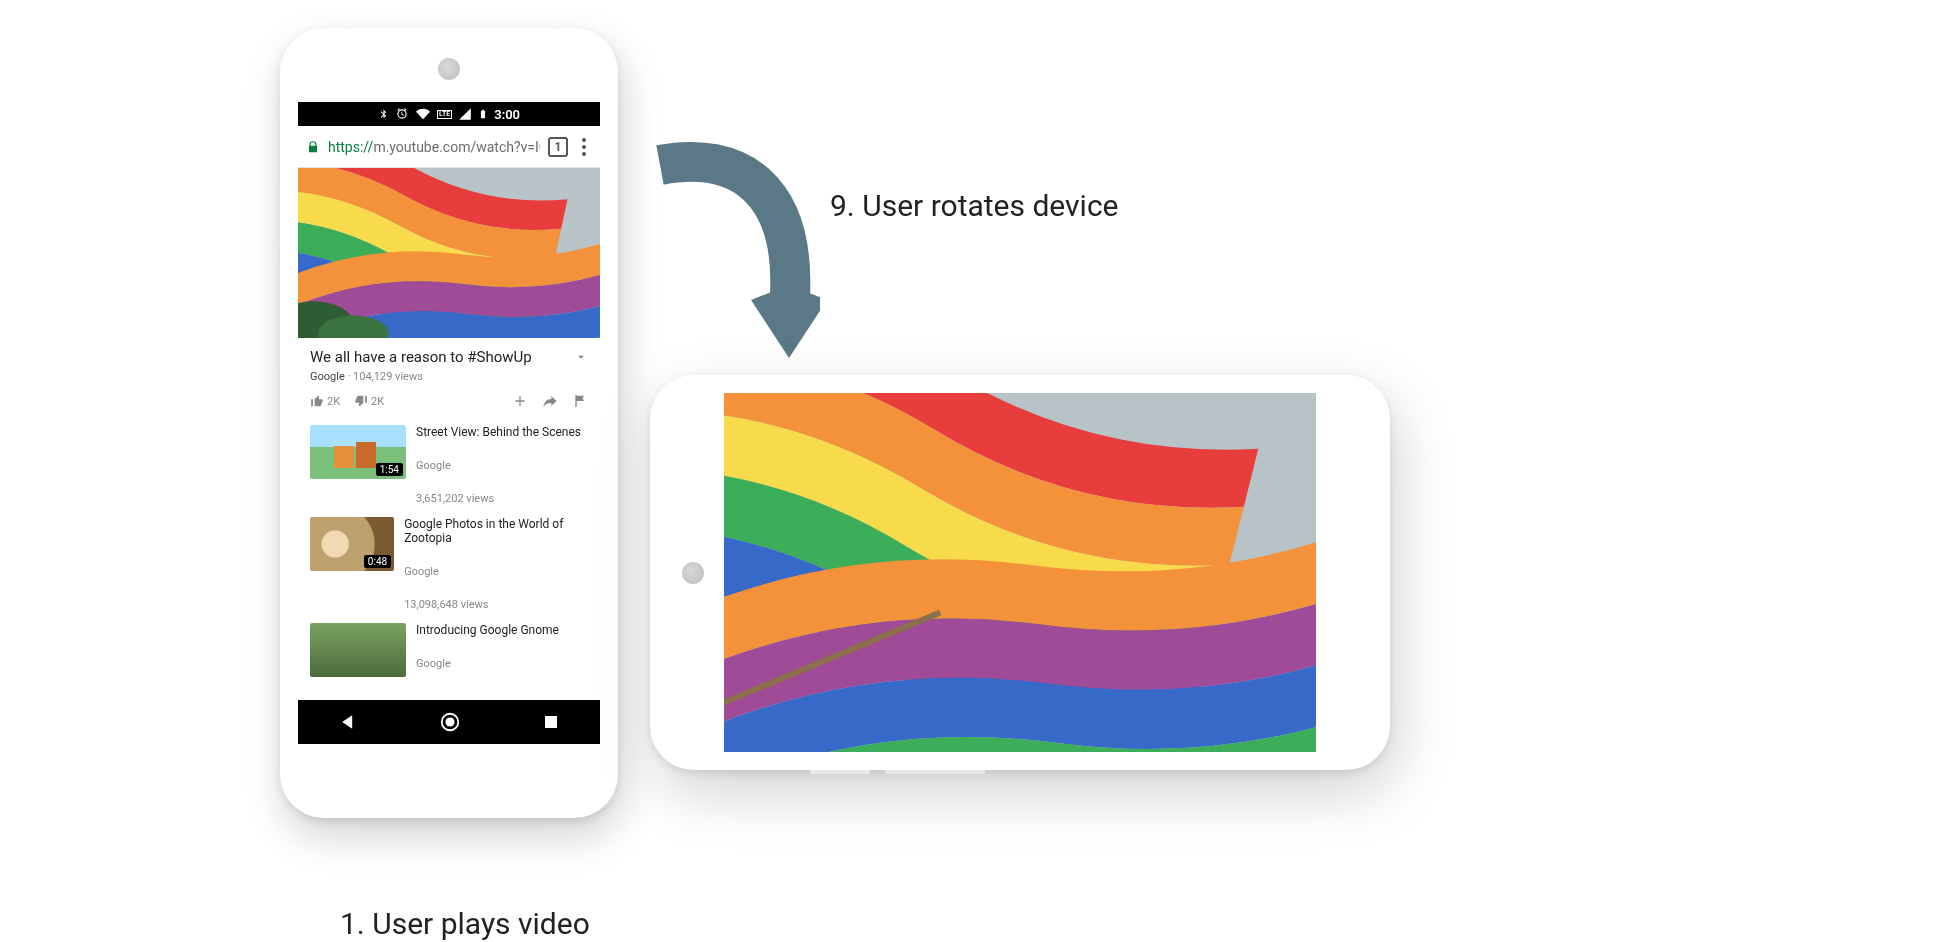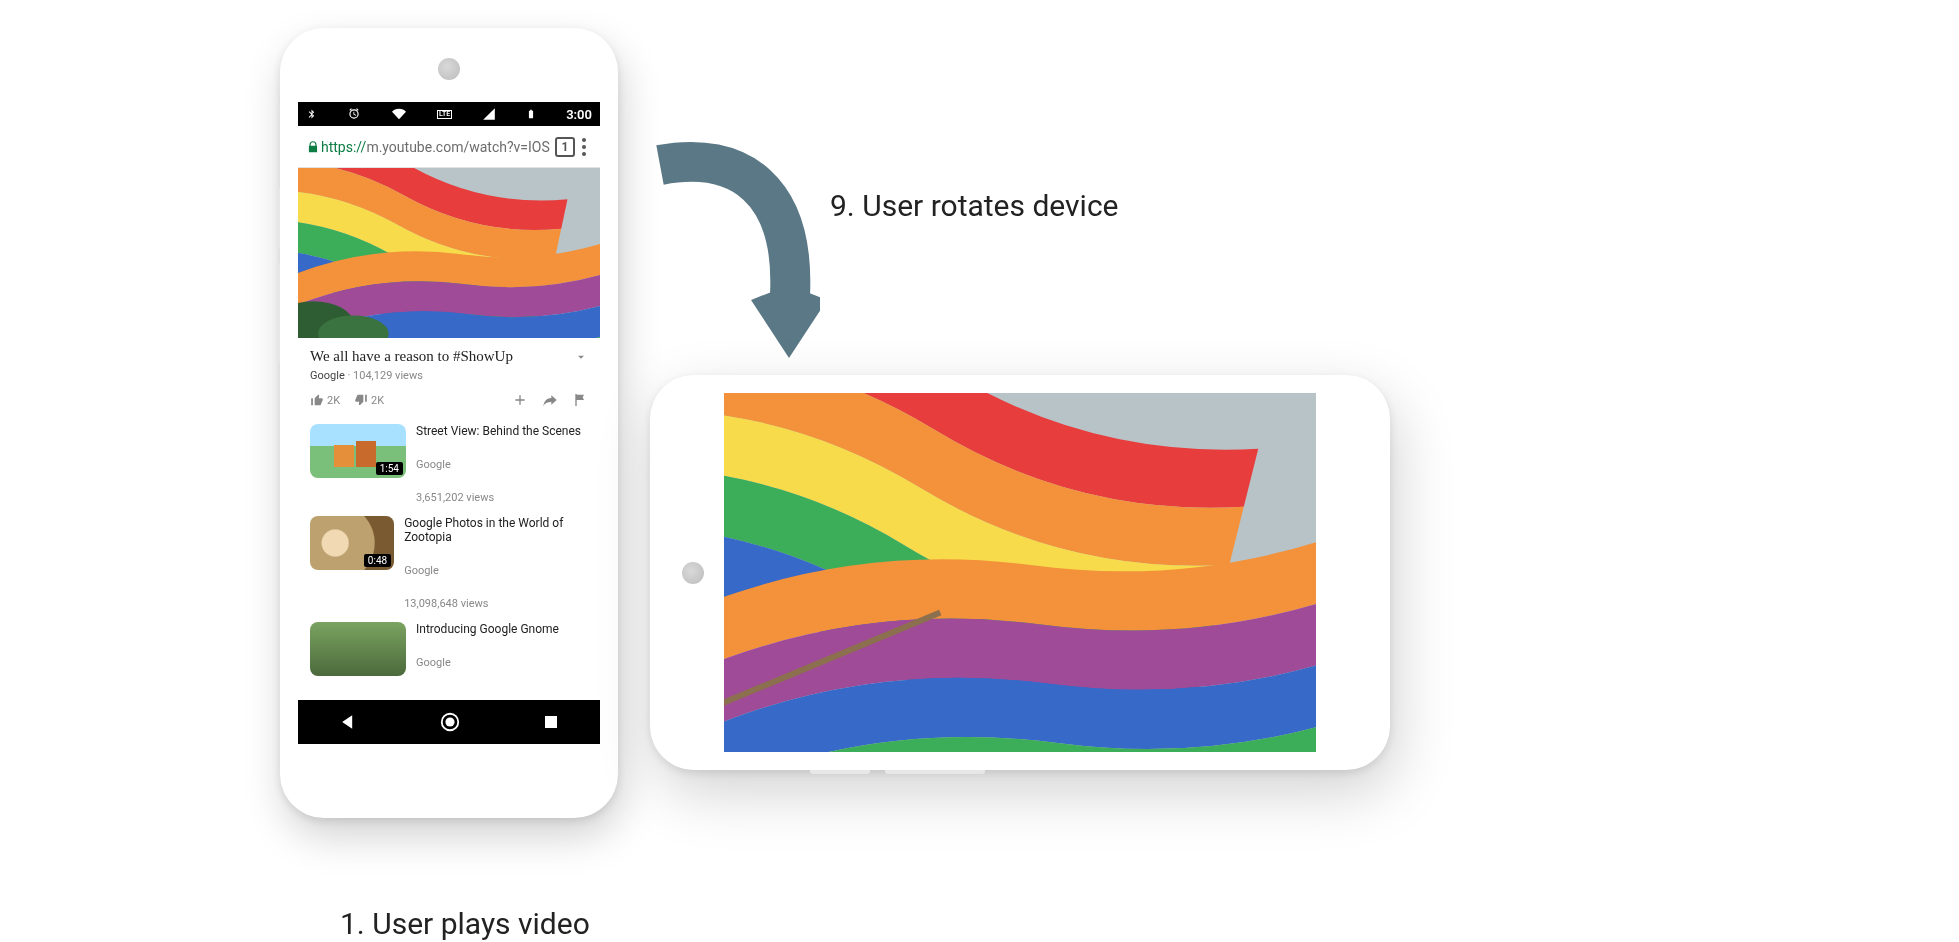--- a/index.html
+++ b/index.html
@@ -51,36 +51,36 @@
     flex-direction: column;
     overflow: hidden;
   }
 
   
   .statusbar {
     height: 24px;
     background: #000;
     display: flex;
     align-items: center;
-    justify-content: space-between;
+    justify-content: center;
     gap: 6px;
     padding: 0 8px;
     color: #fff;
     font-size: 13px;
     font-weight: 600;
   }
   .statusbar svg { fill: #fff; }
 
   
   .urlbar {
     height: 42px;
     background: #fff;
     display: flex;
     align-items: center;
-    gap: 1px;
+    gap: 8px;
     padding: 0 8px;
     font-size: 14px;
     border-bottom: 1px solid #e2e2e2;
   }
   .lock { color: #0c7c43; }
   .url-https { color: #0c7c43; }
   .url-rest { color: #6d6d6d; white-space: nowrap; overflow: hidden; }
   .url-field { flex: 1; display: flex; overflow: hidden; }
   .tab-count {
     width: 20px; height: 20px; border: 2px solid #555; border-radius: 3px;
@@ -108,33 +108,33 @@
   }
   .yt-title { font-size: 14px; flex:1; }
   .yt-header .kebab span { background:#fff; }
 
   
   .video-frame { height: 170px; position: relative; overflow:hidden; }
   .flag-svg { width:100%; height:100%; display:block; }
 
   
   .video-meta { background:#fff; padding: 10px 12px; }
-  .vm-row1 { display:flex; align-items:center;font-family:Liberation Serif, serif; }
+  .vm-row1 { display:flex; align-items:center; }
   .vm-title { font-size: 15px; color:#222; flex:1; }
   .vm-caret { color:#888; }
   .vm-sub { font-size: 11px; color:#888; margin-top:4px; }
   .vm-sub .author { color:#444; }
   .vm-actions { display:flex; align-items:center; gap:14px; font-size:11px; color:#888; margin-top:10px; }
   .vm-actions .spacer { flex:1; }
   .vm-actions svg { fill:#888; }
 
   
   .related { background:#fff; flex:1; overflow:hidden; }
   .rel-item { display:flex; gap:10px; padding:6px 12px; }
-  .rel-thumb { width:96px; height:54px; position:relative; background:#ccc; border-radius:8px; overflow:hidden; }
+  .rel-thumb { width:96px; height:54px; position:relative; background:#ccc; border-radius:2px; overflow:hidden; }
   .rel-dur { position:absolute; right:3px; bottom:3px; background:#000; color:#fff; font-size:10px; padding:1px 4px; border-radius:2px; }
   .rel-meta { display:flex; flex-direction:column; gap:20px; font-size:11px; color:#888; }
   .rel-title { font-size:12px; color:#222; }
 
   
   .thumb-street { background: linear-gradient(#a8e1ff 40%, #7ac07a 40%); position:relative; }
   .thumb-street::before { content:""; position:absolute; left:25%; bottom:20%; width:20px; height:22px; background:#e68f3a; }
   .thumb-street::after  { content:""; position:absolute; left:48%; bottom:20%; width:20px; height:26px; background:#c96a2d; }
   .thumb-zoot { background: radial-gradient(circle at 30% 50%, #f1d9b4 20%, #bda16f 22% 60%, #7a5a30 62%); }
   .thumb-gnome { background: linear-gradient(#7aa360, #4c6a3c); }

